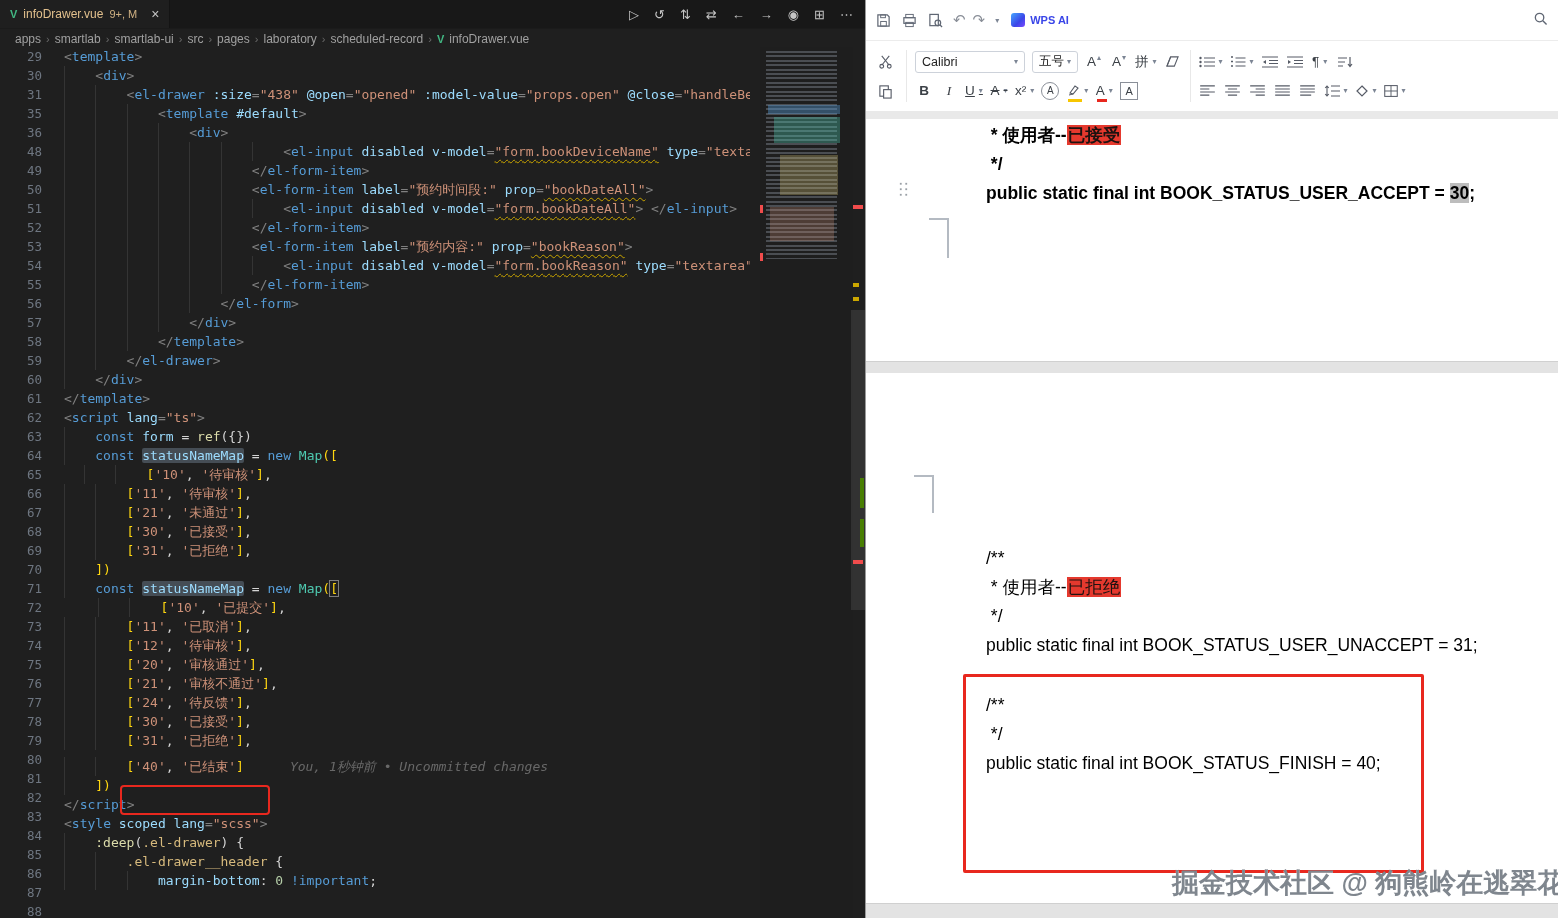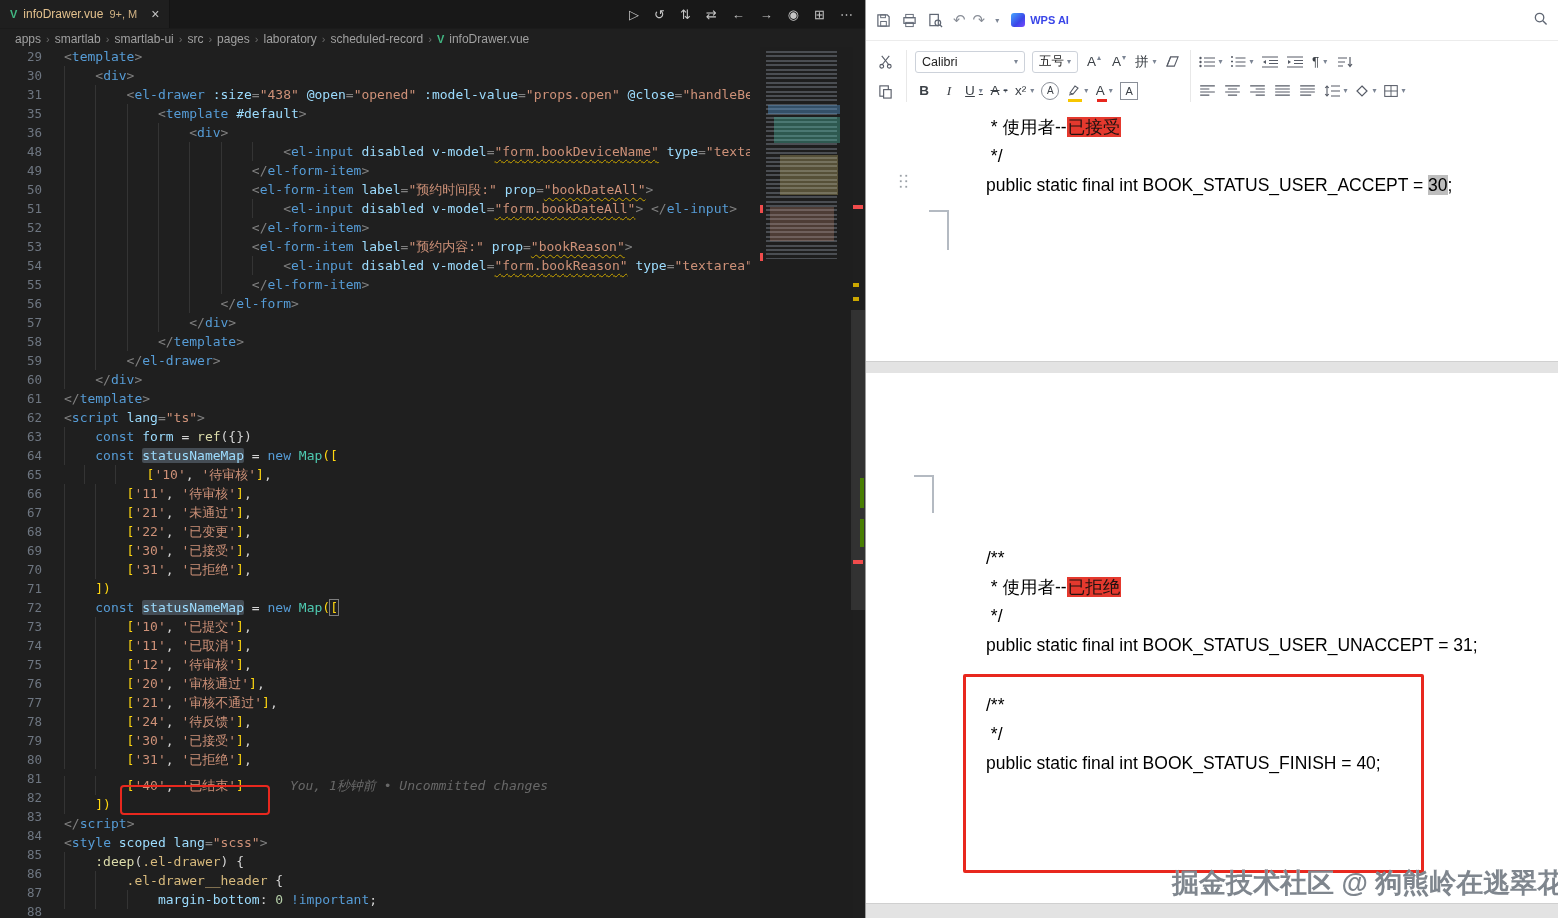--- a/index.html
+++ b/index.html
@@ -74,21 +74,21 @@
   .rb-ring{border:1px solid #8a8f98;border-radius:50%;width:16px;height:16px;display:flex;align-items:center;justify-content:center;font-size:10px;}
   .rb-box{border:1px solid #8a8f98;width:16px;height:16px;display:flex;align-items:center;justify-content:center;font-size:11px;}
   .bar{position:absolute;left:2px;right:6px;bottom:0;height:3px;}
   .bar.yellow{background:#f7c600}.bar.red{background:#e8281e}
   .tinysup{font-size:8px;color:#7c8594;transform:translateY(-4px);}
   .lic{display:flex;align-items:center;}
   .lic svg{display:block;}
 
   .doc{position:absolute;top:111px;left:0;right:0;bottom:0;background:#e9e9e9;overflow:hidden;}
   .page{position:absolute;left:0;right:0;background:#fff;}
-  .page1{top:0;height:250px;}
+  .page1{top:8px;height:250px;font-weight:bold;}
   .gapbar{position:absolute;left:0;right:0;background:#e3e3e3;border-top:1px solid #d0d0d0;border-bottom:1px solid #d0d0d0;}
   .gap1{top:250px;height:12px;}
   .page2{top:262px;height:530px;}
   .gap2{top:792px;bottom:0;border-bottom:none;}
   .dl{height:29px;line-height:29px;white-space:pre;font-size:17.5px;color:#000;}
   .d-x{color:#000;}
   .d-red{background:#e5392e;color:#1d1210;padding:0 1px;}
   .d-sel{background:#bdbdbd;}
   .doclines{position:absolute;}
   .p1lines{top:2px;left:120px;}
@@ -215,26 +215,25 @@
           <div class="cl" style="padding-left: 12ch; background-size: 12ch 100%;"><span class="tk-p">&lt;/</span><span class="tk-t">template</span><span class="tk-p">&gt;</span></div>
           <div class="cl" style="padding-left: 8ch; background-size: 8ch 100%;"><span class="tk-p">&lt;/</span><span class="tk-t">el-drawer</span><span class="tk-p">&gt;</span></div>
           <div class="cl" style="padding-left: 4ch; background-size: 4ch 100%;"><span class="tk-p">&lt;/</span><span class="tk-t">div</span><span class="tk-p">&gt;</span></div>
           <div class="cl" style="padding-left: 0ch; background-size: 0px 100%;"><span class="tk-p">&lt;/</span><span class="tk-t">template</span><span class="tk-p">&gt;</span></div>
           <div class="cl" style="padding-left: 0ch; background-size: 0px 100%;"><span class="tk-p">&lt;</span><span class="tk-t">script</span><span class="tk-x"> </span><span class="tk-a">lang</span><span class="tk-p">=</span><span class="tk-s">"ts"</span><span class="tk-p">&gt;</span></div>
           <div class="cl" style="padding-left: 4ch; background-size: 4ch 100%;"><span class="tk-k">const</span><span class="tk-x"> </span><span class="tk-v">form</span><span class="tk-x"> = </span><span class="tk-f">ref</span><span class="tk-x">({})</span></div>
           <div class="cl" style="padding-left: 4ch; background-size: 4ch 100%;"><span class="tk-k">const</span><span class="tk-x"> </span><span class="tk-v hlw">statusNameMap</span><span class="tk-x"> = </span><span class="tk-k">new</span><span class="tk-x"> </span><span class="tk-c">Map</span><span class="tk-b">([</span></div>
           <div class="cl" style="padding-left: 8ch; background-size: 8ch 100%; margin-left: 20px;"><span class="tk-b">[</span><span class="tk-s">'10'</span><span class="tk-x">, </span><span class="tk-s">'待审核'</span><span class="tk-b">]</span><span class="tk-x">,</span></div>
           <div class="cl" style="padding-left: 8ch; background-size: 8ch 100%;"><span class="tk-b">[</span><span class="tk-s">'11'</span><span class="tk-x">, </span><span class="tk-s">'待审核'</span><span class="tk-b">]</span><span class="tk-x">,</span></div>
           <div class="cl" style="padding-left: 8ch; background-size: 8ch 100%;"><span class="tk-b">[</span><span class="tk-s">'21'</span><span class="tk-x">, </span><span class="tk-s">'未通过'</span><span class="tk-b">]</span><span class="tk-x">,</span></div>
-          <div class="cl" style="padding-left: 8ch; background-size: 8ch 100%;"><span class="tk-b">[</span><span class="tk-s">'22'</span><span class="tk-x">, </span><span class="tk-s">'已变更'</span><span class="tk-b">]</span><span class="tk-x">,</span></div>
           <div class="cl" style="padding-left: 8ch; background-size: 8ch 100%;"><span class="tk-b">[</span><span class="tk-s">'30'</span><span class="tk-x">, </span><span class="tk-s">'已接受'</span><span class="tk-b">]</span><span class="tk-x">,</span></div>
           <div class="cl" style="padding-left: 8ch; background-size: 8ch 100%;"><span class="tk-b">[</span><span class="tk-s">'31'</span><span class="tk-x">, </span><span class="tk-s">'已拒绝'</span><span class="tk-b">]</span><span class="tk-x">,</span></div>
           <div class="cl" style="padding-left: 4ch; background-size: 4ch 100%;"><span class="tk-b">])</span></div>
           <div class="cl" style="padding-left: 4ch; background-size: 4ch 100%;"><span class="tk-k">const</span><span class="tk-x"> </span><span class="tk-v hlw">statusNameMap</span><span class="tk-x"> = </span><span class="tk-k">new</span><span class="tk-x"> </span><span class="tk-c">Map</span><span class="tk-b">(</span><span class="tk-b hbx">[</span></div>
-          <div class="cl" style="padding-left: 8ch; background-size: 8ch 100%;"><span class="tk-b">[</span><span class="tk-s">'10'</span><span class="tk-x">, </span><span class="tk-s">'已提交'</span><span class="tk-b">]</span><span class="tk-x">,</span></div>
+          <div class="cl" style="padding-left: 8ch; background-size: 8ch 100%; margin-left: 34px;"><span class="tk-b">[</span><span class="tk-s">'10'</span><span class="tk-x">, </span><span class="tk-s">'已提交'</span><span class="tk-b">]</span><span class="tk-x">,</span></div>
           <div class="cl" style="padding-left: 8ch; background-size: 8ch 100%;"><span class="tk-b">[</span><span class="tk-s">'11'</span><span class="tk-x">, </span><span class="tk-s">'已取消'</span><span class="tk-b">]</span><span class="tk-x">,</span></div>
           <div class="cl" style="padding-left: 8ch; background-size: 8ch 100%;"><span class="tk-b">[</span><span class="tk-s">'12'</span><span class="tk-x">, </span><span class="tk-s">'待审核'</span><span class="tk-b">]</span><span class="tk-x">,</span></div>
           <div class="cl" style="padding-left: 8ch; background-size: 8ch 100%;"><span class="tk-b">[</span><span class="tk-s">'20'</span><span class="tk-x">, </span><span class="tk-s">'审核通过'</span><span class="tk-b">]</span><span class="tk-x">,</span></div>
           <div class="cl" style="padding-left: 8ch; background-size: 8ch 100%;"><span class="tk-b">[</span><span class="tk-s">'21'</span><span class="tk-x">, </span><span class="tk-s">'审核不通过'</span><span class="tk-b">]</span><span class="tk-x">,</span></div>
           <div class="cl" style="padding-left: 8ch; background-size: 8ch 100%;"><span class="tk-b">[</span><span class="tk-s">'24'</span><span class="tk-x">, </span><span class="tk-s">'待反馈'</span><span class="tk-b">]</span><span class="tk-x">,</span></div>
           <div class="cl" style="padding-left: 8ch; background-size: 8ch 100%;"><span class="tk-b">[</span><span class="tk-s">'30'</span><span class="tk-x">, </span><span class="tk-s">'已接受'</span><span class="tk-b">]</span><span class="tk-x">,</span></div>
           <div class="cl" style="padding-left: 8ch; background-size: 8ch 100%;"><span class="tk-b">[</span><span class="tk-s">'31'</span><span class="tk-x">, </span><span class="tk-s">'已拒绝'</span><span class="tk-b">]</span><span class="tk-x">,</span></div>
           <div class="cl" style="padding-left: 8ch; background-size: 8ch 100%; margin-top: 7px;"><span class="tk-b">[</span><span class="tk-s">'40'</span><span class="tk-x">, </span><span class="tk-s">'已结束'</span><span class="tk-b">]</span><span class="blame">You, 1秒钟前 • Uncommitted changes</span></div>
           <div class="cl" style="padding-left: 4ch; background-size: 4ch 100%;"><span class="tk-b">])</span></div>
           <div class="cl" style="padding-left: 0ch; background-size: 0px 100%;"><span class="tk-p">&lt;/</span><span class="tk-t">script</span><span class="tk-p">&gt;</span></div>

